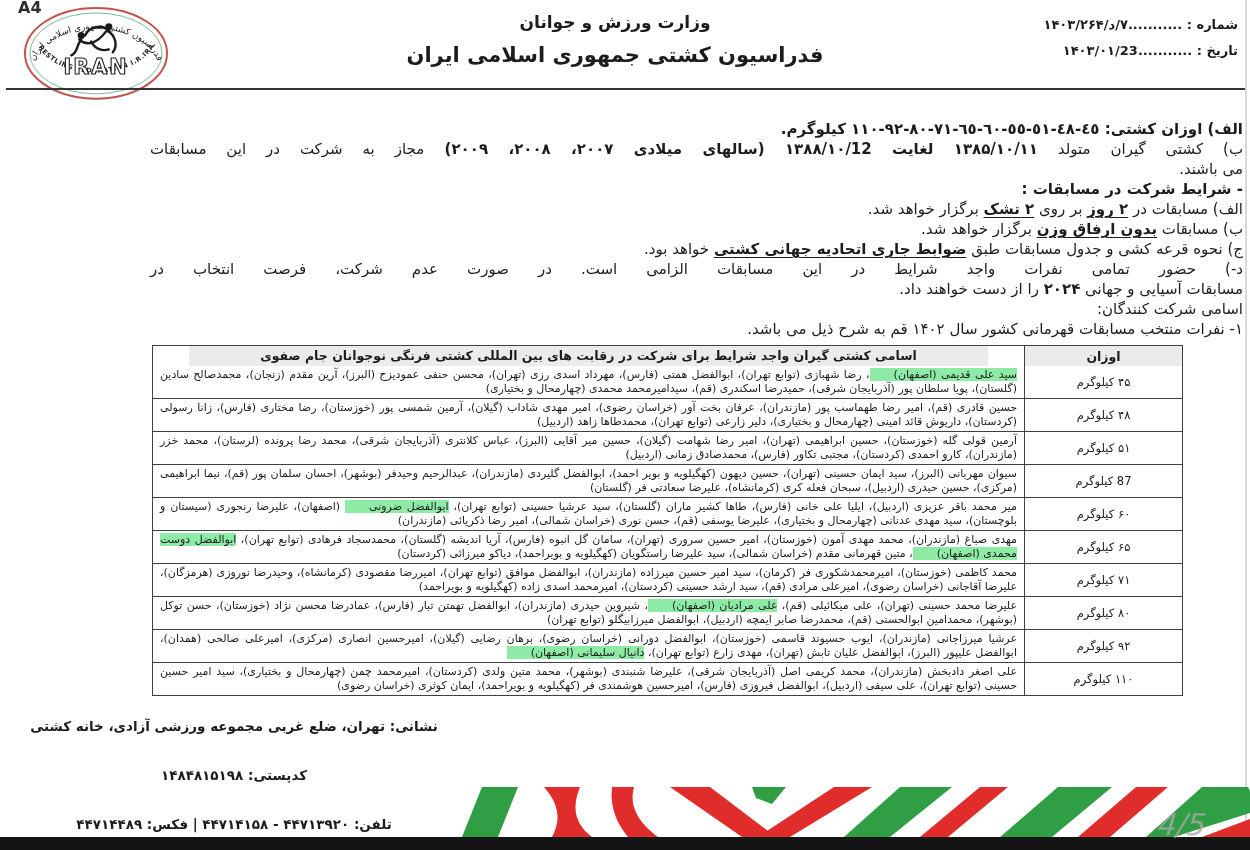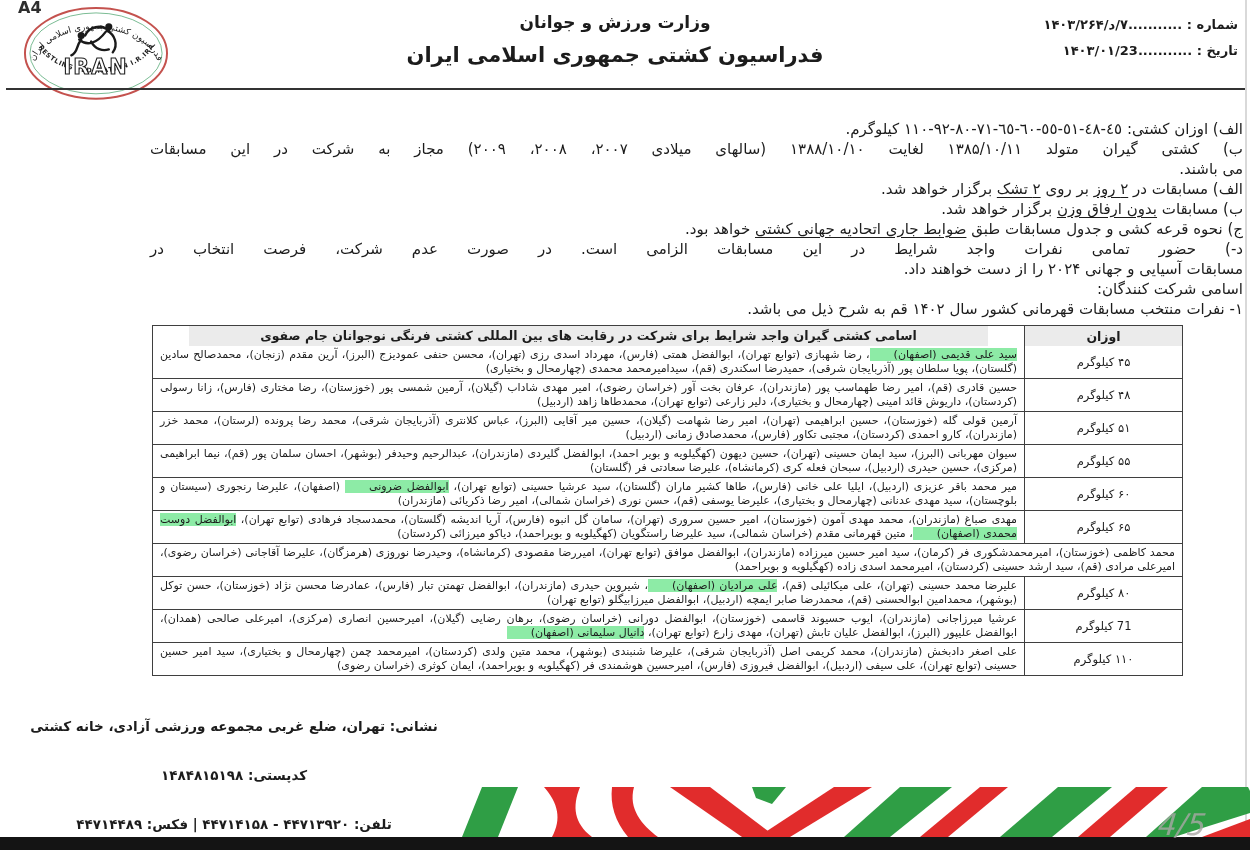--- a/index.html
+++ b/index.html
@@ -17,21 +17,21 @@
   .title2{font-size:21px;font-weight:700;margin-top:11px;}
   .numbers{position:absolute;right:12px;top:18px;font-size:13px;font-weight:700;text-align:right;line-height:1;}
   .num-line{margin-bottom:13px;white-space:nowrap;}
   .ltr-override{direction:ltr;unicode-bidi:bidi-override;display:inline-block;}
   .rule{position:absolute;top:88px;left:6px;right:5px;height:2px;background:#333;}
 
   
   .content{position:absolute;top:120px;right:7px;left:150px;}
   .line{margin:0 0 1px 0;font-size:15px;line-height:19px;text-align:right;}
   .line.fill{text-align:justify;text-align-last:justify;}
-  .b{font-weight:400;}
+  .b{font-weight:700;}
   .u{text-decoration:underline;text-underline-offset:3px;}
 
   
   .ptable{margin:6px 60px 0 0;width:1031px;border:1px solid #3f3f3f;box-sizing:border-box;background:#fff;}
   .t-row{display:flex;border-top:1px solid #3f3f3f;}
   .t-row:first-child{border-top:none;}
   .t-cell{box-sizing:border-box;}
   .t-weight{width:158px;border-left:1px solid #3f3f3f;display:flex;align-items:center;justify-content:center;
             font-size:11.5px;padding:2px;text-align:center;flex-shrink:0;}
   .t-names{flex:1;padding:2px 7px;font-size:11px;line-height:14px;text-align:justify;}
@@ -101,22 +101,23 @@
       <span>تاریخ :</span>
       <span>...........</span><span class="ltr-override">۱۴۰۳/۰۱/23</span>
     </div>
   </div>
 
   <div class="rule"></div>
 
   <div class="content">
     <div>
         <p class="line"><span class="b">الف) اوزان کشتی:  ٤٥-٤٨-٥١-٥٥-٦٠-٦٥-٧١-٨٠-٩٢-١١٠ کیلوگرم.</span></p>
-        <p class="line fill"><span>ب) کشتی گیران متولد </span><span class="b">۱۳۸۵/۱۰/۱۱</span><span class="b"> لغایت </span><span class="b">۱۳۸۸/۱۰/۱۰</span><span class="b"> (سالهای میلادی ۲۰۰۷، ۲۰۰۸، ۲۰۰۹) </span><span>مجاز به شرکت در این مسابقات</span></p>
+        <p class="line fill"><span>ب) کشتی گیران متولد </span><span class="b">۱۳۸۵/۱۰/۱۱</span><span class="b"> لغایت </span><span class="b">۱۳۸۸/۱۰/12</span><span class="b"> (سالهای میلادی ۲۰۰۷، ۲۰۰۸، ۲۰۰۹) </span><span>مجاز به شرکت در این مسابقات</span></p>
         <p class="line"><span>می باشند.</span></p>
+        <p class="line"><span class="b">- شرایط شرکت در مسابقات :</span></p>
         <p class="line"><span>الف) مسابقات در </span><span class="b u">۲ روز</span><span> بر روی </span><span class="b u">۲ تشک</span><span> برگزار خواهد شد.</span></p>
         <p class="line"><span>ب) مسابقات </span><span class="b u">بدون ارفاق وزن</span><span> برگزار خواهد شد.</span></p>
         <p class="line"><span>ج) نحوه قرعه کشی و جدول مسابقات طبق </span><span class="b u">ضوابط جاری اتحادیه جهانی کشتی</span><span> خواهد بود.</span></p>
         <p class="line fill"><span>د-) حضور تمامی نفرات واجد شرایط در این مسابقات الزامی است. در صورت عدم شرکت، فرصت انتخاب در</span></p>
         <p class="line"><span>مسابقات آسیایی و جهانی </span><span class="b">۲۰۲۴</span><span> را از دست خواهند داد.</span></p>
         <p class="line"><span>اسامی شرکت کنندگان:</span></p>
         <p class="line"><span>۱- نفرات منتخب مسابقات قهرمانی کشور سال ۱۴۰۲ قم به شرح ذیل می باشد.</span></p>
       </div>
 
     <div class="ptable">
@@ -131,40 +132,41 @@
           </div>
           <div class="t-row">
             <div class="t-cell t-weight">۴۸ کیلوگرم</div>
             <div class="t-cell t-names"><span>حسین قادری (قم)، امیر رضا طهماسب پور (مازندران)، عرفان بخت آور (خراسان رضوی)، امیر مهدی شاداب (گیلان)، آرمین شمسی پور (خوزستان)، رضا مختاری (فارس)، زانا رسولی (کردستان)، داریوش قائد امینی (چهارمحال و بختیاری)، دلیر زارعی (توابع تهران)، محمدطاها زاهد (اردبیل)</span></div>
           </div>
           <div class="t-row">
             <div class="t-cell t-weight">۵۱ کیلوگرم</div>
             <div class="t-cell t-names"><span>آرمین قولی گله (خوزستان)، حسین ابراهیمی (تهران)، امیر رضا شهامت (گیلان)، حسین میر آقایی (البرز)، عباس کلانتری (آذربایجان شرقی)، محمد رضا پرونده (لرستان)، محمد خزر (مازندران)، کارو احمدی (کردستان)، مجتبی تکاور (فارس)، محمدصادق زمانی (اردبیل)</span></div>
           </div>
           <div class="t-row">
-            <div class="t-cell t-weight">۵۵ کیلوگرم</div>
+            <div class="t-cell t-weight">87 کیلوگرم</div>
             <div class="t-cell t-names"><span>سیوان مهربانی (البرز)، سید ایمان حسینی (تهران)، حسین دیهون (کهگیلویه و بویر احمد)، ابوالفضل گلیردی (مازندران)، عبدالرحیم وحیدفر (بوشهر)، احسان سلمان پور (قم)، نیما ابراهیمی (مرکزی)، حسین حیدری (اردبیل)، سبحان فعله کری (کرمانشاه)، علیرضا سعادتی فر (گلستان)</span></div>
           </div>
           <div class="t-row">
             <div class="t-cell t-weight">۶۰ کیلوگرم</div>
             <div class="t-cell t-names"><span>میر محمد باقر عزیزی (اردبیل)، ایلیا علی خانی (فارس)، طاها کشیر ماران (گلستان)، سید عرشیا حسینی (توابع تهران)، </span><span class="hl">ابوالفضل ضرونی</span><span> (اصفهان)، علیرضا رنجوری (سیستان و بلوچستان)، سید مهدی عدنانی (چهارمحال و بختیاری)، علیرضا یوسفی (قم)، حسن نوری (خراسان شمالی)، امیر رضا ذکریائی (مازندران)</span></div>
           </div>
           <div class="t-row">
             <div class="t-cell t-weight">۶۵ کیلوگرم</div>
             <div class="t-cell t-names"><span>مهدی صباغ (مازندران)، محمد مهدی آمون (خوزستان)، امیر حسین سروری (تهران)، سامان گل انبوه (فارس)، آریا اندیشه (گلستان)، محمدسجاد فرهادی (توابع تهران)، </span><span class="hl">ابوالفضل دوست محمدی (اصفهان)</span><span>، متین قهرمانی مقدم (خراسان شمالی)، سید علیرضا راستگویان (کهگیلویه و بویراحمد)، دیاکو میرزائی (کردستان)</span></div>
           </div>
           <div class="t-row">
+            <div class="t-cell t-weight">۷۱ کیلوگرم</div>
             <div class="t-cell t-names"><span>محمد کاظمی (خوزستان)، امیرمحمدشکوری فر (کرمان)، سید امیر حسین میرزاده (مازندران)، ابوالفضل موافق (توابع تهران)، امیررضا مقصودی (کرمانشاه)، وحیدرضا نوروزی (هرمزگان)، علیرضا آقاجانی (خراسان رضوی)، امیرعلی مرادی (قم)، سید ارشد حسینی (کردستان)، امیرمحمد اسدی زاده (کهگیلویه و بویراحمد)</span></div>
           </div>
           <div class="t-row">
             <div class="t-cell t-weight">۸۰ کیلوگرم</div>
             <div class="t-cell t-names"><span>علیرضا محمد حسینی (تهران)، علی میکائیلی (قم)، </span><span class="hl">علی مرادیان (اصفهان)</span><span>، شیروین حیدری (مازندران)، ابوالفضل تهمتن تبار (فارس)، عمادرضا محسن نژاد (خوزستان)، حسن توکل (بوشهر)، محمدامین ابوالحسنی (قم)، محمدرضا صابر ایمچه (اردبیل)، ابوالفضل میرزابیگلو (توابع تهران)</span></div>
           </div>
           <div class="t-row">
-            <div class="t-cell t-weight">71 کیلوگرم</div>
+            <div class="t-cell t-weight">۹۲ کیلوگرم</div>
             <div class="t-cell t-names"><span>عرشیا میرزاجانی (مازندران)، ایوب حسیوند قاسمی (خوزستان)، ابوالفضل دورانی (خراسان رضوی)، برهان رضایی (گیلان)، امیرحسین انصاری (مرکزی)، امیرعلی صالحی (همدان)، ابوالفضل علیپور (البرز)، ابوالفضل علیان تابش (تهران)، مهدی زارع (توابع تهران)، </span><span class="hl">دانیال سلیمانی (اصفهان)</span></div>
           </div>
           <div class="t-row">
             <div class="t-cell t-weight">۱۱۰ کیلوگرم</div>
             <div class="t-cell t-names"><span>علی اصغر دادبخش (مازندران)، محمد کریمی اصل (آذربایجان شرقی)، علیرضا شنبندی (بوشهر)، محمد متین ولدی (کردستان)، امیرمحمد چمن (چهارمحال و بختیاری)، سید امیر حسین حسینی (توابع تهران)، علی سیفی (اردبیل)، ابوالفضل فیروزی (فارس)، امیرحسین هوشمندی فر (کهگیلویه و بویراحمد)، ایمان کوثری (خراسان رضوی)</span></div>
           </div>
         </div>
     </div>
   </div>
 

